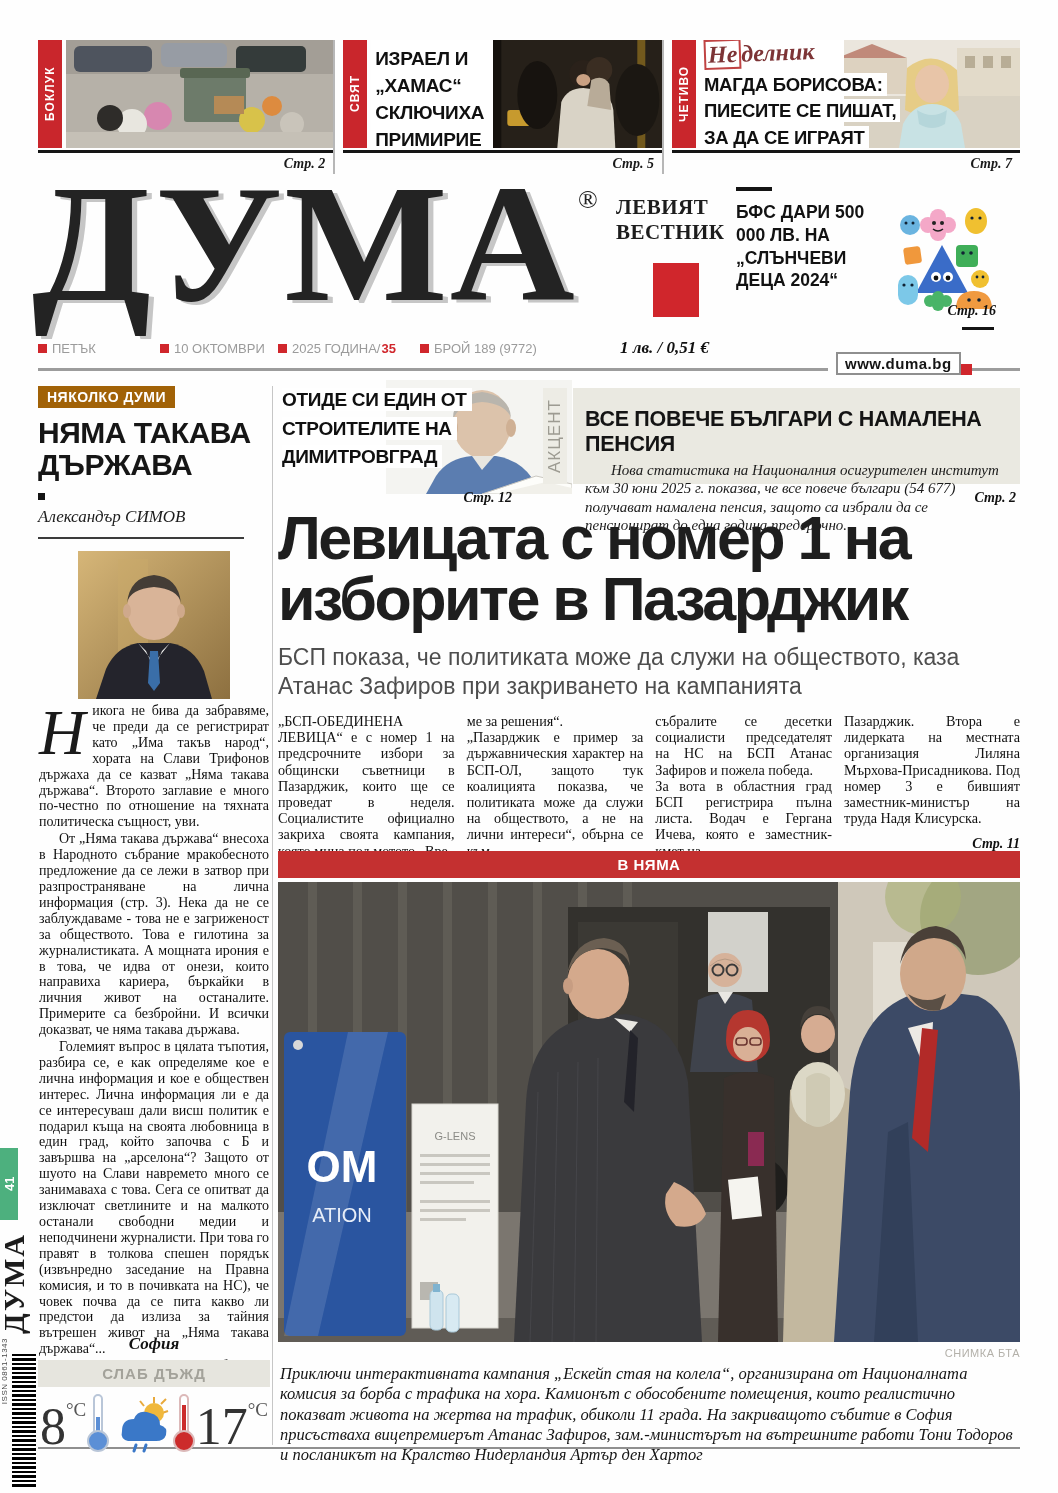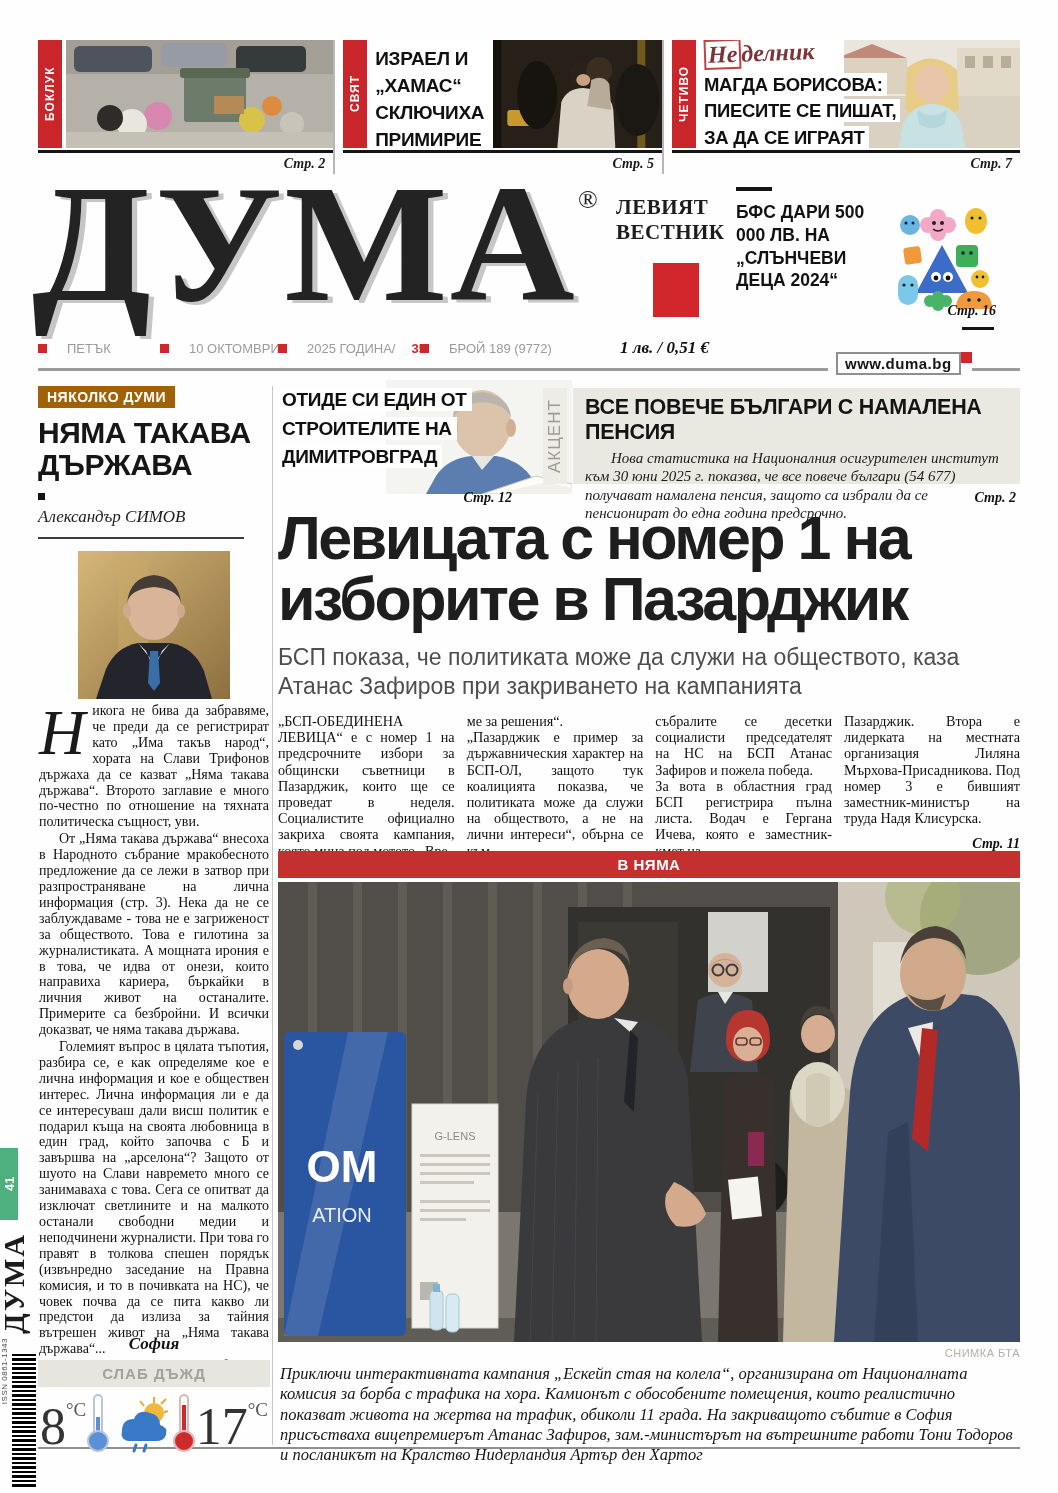--- a/index.html
+++ b/index.html
@@ -39,26 +39,26 @@
       letter-spacing:.5px;color:#1d1d1d;}
   .mh-dot{position:absolute;left:615px;top:80px;width:46px;height:54px;background:#d0262c;}
   .mh-promo{position:absolute;left:698px;top:4px;width:284px;height:150px;}
   .promo-dash{width:36px;height:4px;background:#141414;}
   .promo-title{margin-top:10px;width:152px;font:800 17.5px/1.3 "Liberation Sans",sans-serif;color:#121212;}
   .promo-art{position:absolute;right:26px;top:14px;}
   .promo-page{position:absolute;right:24px;top:116px;font:italic 700 14px "Liberation Serif",serif;}
   .promo-dash2{position:absolute;right:26px;top:140px;width:32px;height:3px;background:#141414;}
   .mh-dateline{position:absolute;left:0;top:158px;width:982px;height:20px;
       font:400 13px "Liberation Sans",sans-serif;color:#9b9b9b;}
-  .dl-item{position:absolute;top:0;display:flex;align-items:center;gap:20px;}
+  .dl-item{position:absolute;top:0;display:flex;align-items:center;gap:5px;}
   .dl-sq{width:9px;height:9px;background:#d0262c;display:inline-block;}
   .dl-red{color:#d0262c;font-weight:700;}
   .dl-price{position:absolute;left:582px;top:-3px;font:italic 700 17px "Liberation Serif",serif;color:#101010;}
   .mh-rule{position:absolute;left:38px;top:368px;width:982px;height:3px;background:#9c9c9c;}
-  .website{position:absolute;left:828px;top:352px;display:flex;align-items:flex-start;background:#fefefe;padding-left:8px;}
+  .website{position:absolute;left:828px;top:352px;display:flex;align-items:flex-end;background:#fefefe;padding-left:8px;}
   .website .wbox{border:2px solid #8f8f8f;background:#fff;font:800 15px "Liberation Sans",sans-serif;
       letter-spacing:.5px;padding:1px 7px;color:#151515;}
   .website .wsq{width:11px;height:11px;background:#d0262c;}
 
   
   .opinion{position:absolute;left:38px;top:386px;width:232px;}
   .op-label{display:inline-block;background:#a16207;color:#fff;font:700 14px "Liberation Sans",sans-serif;
       padding:3px 9px;letter-spacing:.5px;}
   .op-title{margin-top:9px;font:800 30px/1.06 "Liberation Sans",sans-serif;letter-spacing:-.5px;color:#161616;}
   .op-bullet{width:7px;height:7px;background:#141414;margin:12px 0 7px;}
@@ -82,21 +82,21 @@
   .ob-title span{background:#fff;padding:1px 5px 1px 0;-webkit-box-decoration-break:clone;box-decoration-break:clone;}
   .ob-page{position:absolute;right:62px;top:104px;font:italic 700 14px "Liberation Serif",serif;}
 
   
   .akcent{position:absolute;left:543px;top:388px;width:477px;}
   .ak-label{position:absolute;left:0;top:0;width:24px;height:96px;background:#edece5;}
   .ak-label span{position:absolute;inset:0;display:flex;align-items:center;justify-content:center;
       writing-mode:vertical-rl;transform:rotate(180deg);color:#9d9b92;
       font:400 17px "Liberation Sans",sans-serif;letter-spacing:1px;}
   .ak-box{position:absolute;left:30px;right:0;top:0;height:96px;background:#eae9e1;padding:7px 12px;box-sizing:border-box;}
-  .ak-title{font:800 21.5px "Liberation Sans",sans-serif;letter-spacing:-.3px;color:#141414;}
+  .ak-title{font:800 21.5px "Liberation Sans",sans-serif;letter-spacing:-.3px;color:#141414;margin-top:12px;}
   .ak-text{margin-top:4px;font:italic 15px/1.23 "Liberation Serif",serif;color:#1b1b1b;text-indent:26px;}
   .ak-page{position:absolute;right:4px;top:102px;font:italic 700 14px "Liberation Serif",serif;}
 
   
   .lead{position:absolute;left:278px;top:508px;width:742px;}
   .lead h1{margin:0;font:800 61px/1.0 "Liberation Sans",sans-serif;letter-spacing:-2.5px;color:#1e1e1e;}
   .lead .subhead{margin-top:13px;width:690px;font:400 23px/1.24 "Liberation Sans",sans-serif;color:#4e4e4e;}
   .body-cols{position:absolute;left:278px;top:713px;width:742px;display:flex;gap:12px;}
   .bcol{flex:1;font:14.2px/16.2px "Liberation Serif",serif;text-align:justify;white-space:pre-line;color:#101010;}
   .lead-page{text-align:right;font:italic 700 14px "Liberation Serif",serif;margin-top:10px;}

